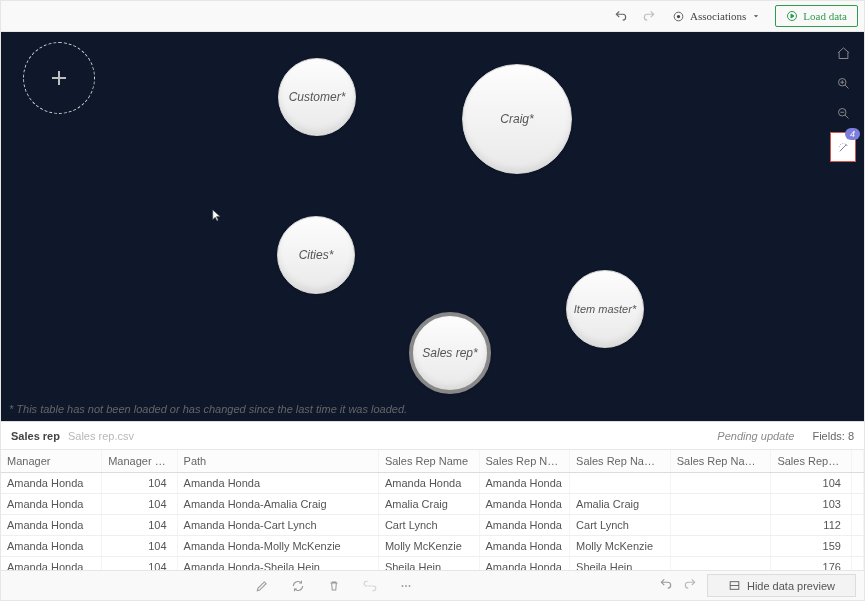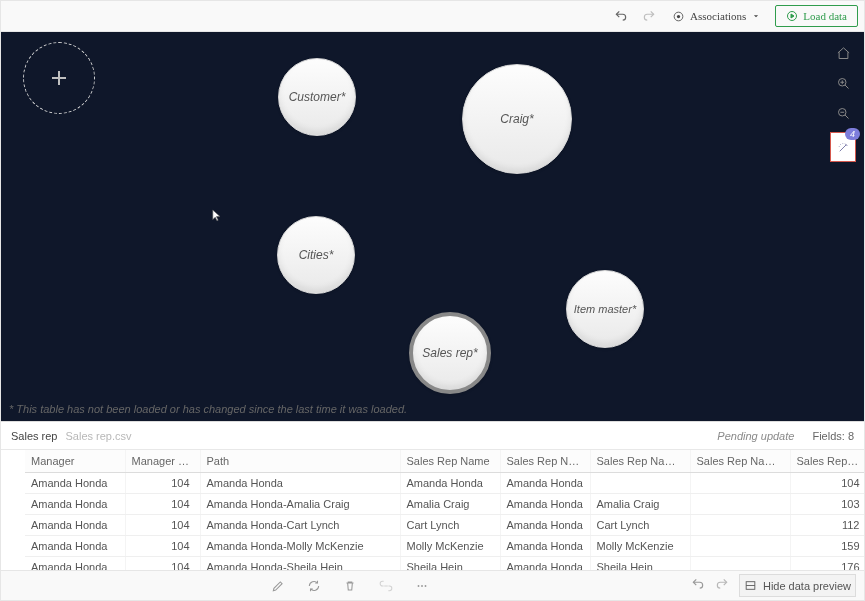--- a/index.html
+++ b/index.html
@@ -22,39 +22,39 @@
   .footnote { position:absolute; bottom:6px; left:8px; font-size:11px; color:#666; }
   
   
   .side-controls { position:absolute; top:10px; right:8px; display:flex; flex-direction:column; gap:8px; align-items:center;}
   .side-controls .sq { width:22px; height:22px; display:flex; align-items:center; justify-content:center; cursor:pointer; color:#888;}
   .wand-box { width:26px; height:30px; border:1px solid #d5584d; background:#fff; display:flex; flex-direction:column; align-items:center; justify-content:center; cursor:pointer; position:relative;}
   .wand-badge { position:absolute; top:-5px; right:-5px; background:#7d7ddb; color:#fff; font-size:9px; border-radius:8px; padding:1px 5px; }
   
   
   .preview-header { height:28px; border-bottom:1px solid #e8e8e8; background:#fff; display:flex; align-items:center; padding:0 10px; font-size:11px; }
-  .preview-header .name { font-weight:400; color:#444; margin-right:8px;}
+  .preview-header .name { font-weight:700; color:#444; margin-right:8px;}
   .preview-header .file { color:#b8b8b8; }
   .preview-header .spacer { flex:1; }
   .preview-header .pending { color:#8a8a8a; font-style:italic; margin-right:18px; }
   .preview-header .fields { color:#666;text-align:center; }
   
   
-  .table-container { flex:1; overflow:hidden; background:#fff;padding-left:24px; }
+  .table-container { flex:1; overflow:hidden; background:#fff; }
   table { width:100%; border-collapse:collapse; table-layout:fixed;}
   th, td { text-align:left; padding:4px 6px; font-size:11px; border-bottom:1px solid #efefef; border-right:1px solid #f4f4f4; white-space:nowrap; overflow:hidden; text-overflow:ellipsis; color:#555;}
   th { background:#fcfcfc; font-weight:400; color:#666; border-bottom:1px solid #dcdcdc; height:22px;}
   td.num, th.num { text-align:right; padding-right:10px;}
   
   
   .bottombar { height:30px; background:#f9f9f9; border-top:1px solid #e6e6e6; display:flex; align-items:center; padding:0 8px;}
   .bottombar .center-tools { margin-left:auto; margin-right:auto; display:flex; gap:20px; color:#999;}
   .bottombar .center-tools .tool{ width:16px;height:16px; display:flex;align-items:center;justify-content:center; cursor:pointer;}
   .bottombar .right-tools { display:flex; align-items:center; gap:10px;}
-  .hide-btn { display:flex; align-items:center; gap:6px; border:1px solid #dcdcdc; background:#f3f3f3; padding:4px 4px; font-size:11px; cursor:pointer; color:#555;}
+  .hide-btn { display:flex; align-items:center; gap:6px; border:1px solid #dcdcdc; background:#f3f3f3; padding:4px 20px; font-size:11px; cursor:pointer; color:#555;}
   .disabled { opacity:0.4; }
   .cursor-ptr { position:absolute; width:12px; height:16px; }
 </style>
 </head>
 <body>
 
 <div class="topbar">
   <div class="icon-btn">
     <svg viewBox="0 0 24 24" width="14" height="14" fill="none" stroke="currentColor" stroke-width="2">
         <path d="M9 14l-5-5 5-5"></path>

